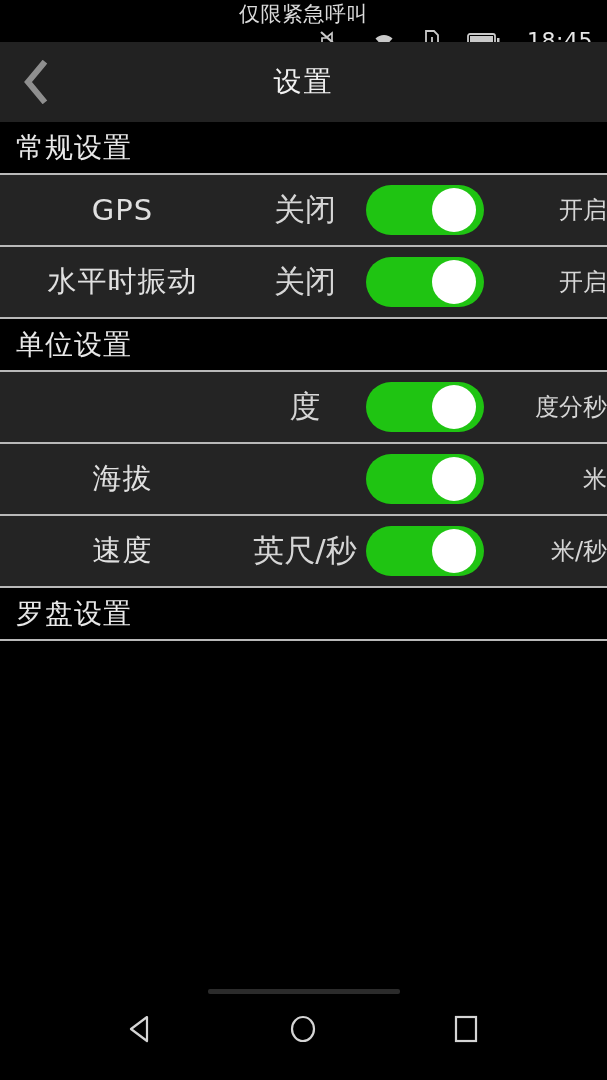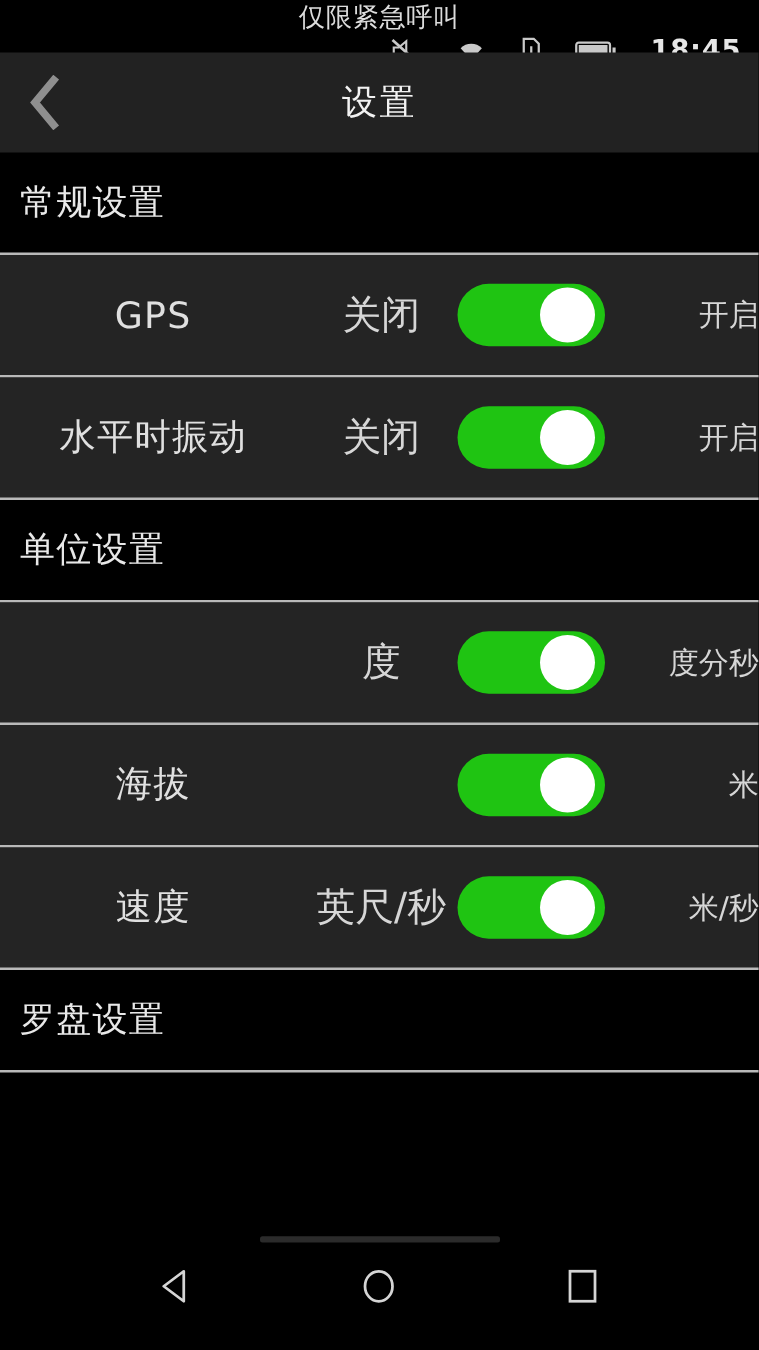--- a/index.html
+++ b/index.html
@@ -13,48 +13,48 @@
 
   
   .statusbar{
     height:42px; background:#000; display:flex; align-items:center;
     padding:0 14px 0 14px; position:relative;flex-direction:column;
   }
   .sb-carrier{
     font-size:21px; color:#dcdcdc; letter-spacing:0.5px; white-space:nowrap;
   }
   .sb-right{
-    margin-left:auto; display:flex; align-items:center; gap:26px;font-weight:bold;
+    margin-left:auto; display:flex; align-items:center; gap:26px;
   }
   .sb-time{ font-size:22px; color:#e6e6e6; letter-spacing:0.5px; }
   .sb-icon{ display:block; }
 
   
   .header{
     height:80px; background:#222222; display:flex; align-items:center;
     position:relative;
   }
   .back-btn{
     width:72px; height:80px; display:flex; align-items:center; justify-content:center;
   }
   .header-title{
     position:absolute; left:0; right:0; text-align:center;
     font-size:28px; color:#f2f2f2; letter-spacing:2px; pointer-events:none;
   }
 
   
   .section{
-    height:82px; background:#000000; display:flex; align-items:center;
+    height:53px; background:#000000; display:flex; align-items:center;
     padding-left:16px; border-bottom:2px solid #b9b9b9;
   }
   .section-title{ font-size:28px; color:#e8e8e8; letter-spacing:1px; }
 
   
   .row{
-    height:98px; background:#242424; display:flex; align-items:center;
+    height:72px; background:#242424; display:flex; align-items:center;
     border-bottom:2px solid #b9b9b9; position:relative;
   }
   .row-label{
     position:absolute; left:0; width:245px; text-align:center;
     font-size:29px; color:#e0e0e0; letter-spacing:1px;
   }
   .row-opt-left{
     position:absolute; left:245px; width:120px; text-align:center;
     font-size:31px; color:#d6d6d6;
   }

